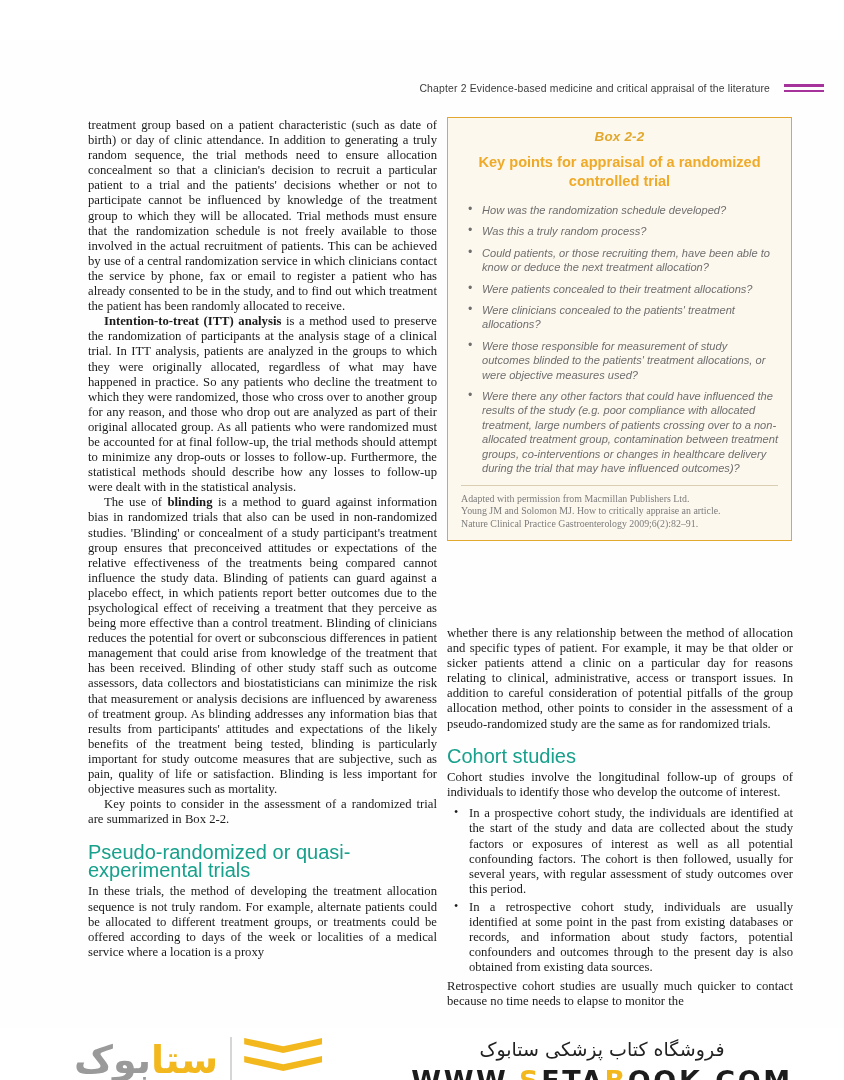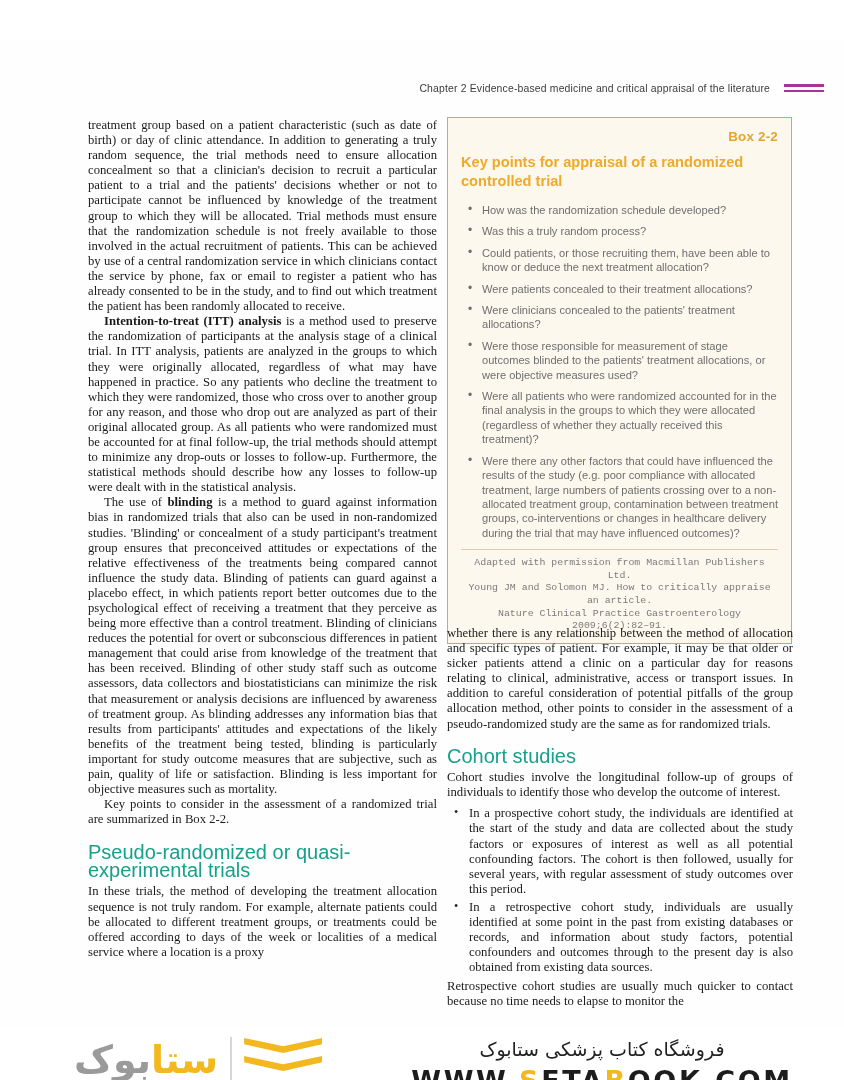--- a/index.html
+++ b/index.html
@@ -109,67 +109,69 @@
   .box {
     position: absolute;
     left: 447px; top: 77px;
     width: 345px;
     background: #fdf8ee;
     border: 1.3px solid #e2a830;
     padding: 11px 13px 10px 13px;
   }
   .box-number {
     font-family: "Liberation Sans", sans-serif;
-    text-align: right;
+    text-align: center;
     color: #e2a72c;
     font-size: 13.4px;
     font-weight: bold;
     letter-spacing: .2px;
     margin-bottom: 9px;
+    font-style: italic;
   }
   .box-title {
     font-family: "Liberation Sans", sans-serif;
+    text-align: center;
     color: #eeaa28;
     font-size: 14.6px;
     font-weight: bold;
     line-height: 18.5px;
     margin-bottom: 13px;
   }
   ul.box-list {
     list-style: none;
     margin: 0 0 9px 0;
     padding: 0;
     font-family: "Liberation Sans", sans-serif;
     font-size: 11.1px;
     line-height: 14.4px;
     color: #6e6e6e;
   }
   ul.box-list li {
     position: relative;
     padding-left: 21px;
     margin-bottom: 7px;
+    font-style: italic;
   }
   ul.box-list li::before {
     content: "•";
     position: absolute;
     left: 7px; top: -1px;
     font-size: 12px;
     color: #6e6e6e;
   }
   .box-rule {
     border: none;
     border-top: 1px solid #d9cdb2;
     margin: 2px 0 7px 0;
   }
   .box-credit {
-    font-family: Liberation Mono, monospace;
+    font-family: Liberation Serif, serif;
     font-size: 9.9px;
     line-height: 12.6px;
     color: #7b7b7b;
-    text-align: center;
   }
 
   
   .footer {
     position: absolute;
     left: 0; right: 0; bottom: 0;
     height: 92px;
     background: #ffffff;
     display: flex;
     align-items: center;
@@ -274,22 +276,21 @@
 
   <div class="box">
     <div class="box-number">Box 2-2</div>
     <div class="box-title">Key points for appraisal of a randomized controlled trial</div>
     <ul class="box-list">
       <li>How was the randomization schedule developed?</li>
       <li>Was this a truly random process?</li>
       <li>Could patients, or those recruiting them, have been able to know or deduce the next treatment allocation?</li>
       <li>Were patients concealed to their treatment allocations?</li>
       <li>Were clinicians concealed to the patients' treatment allocations?</li>
-      <li>Were those responsible for measurement of stage outcomes blinded to the patients' treatment allocations, or were objective measures used?</li>
-      <li>Were all patients who were randomized accounted for in the final analysis in the groups to which they were allocated (regardless of whether they actually received this treatment)?</li>
+      <li>Were those responsible for measurement of study outcomes blinded to the patients' treatment allocations, or were objective measures used?</li>
       <li>Were there any other factors that could have influenced the results of the study (e.g. poor compliance with allocated treatment, large numbers of patients crossing over to a non-allocated treatment group, contamination between treatment groups, co-interventions or changes in healthcare delivery during the trial that may have influenced outcomes)?</li>
     </ul>
     <hr class="box-rule">
     <div class="box-credit">
       <div>Adapted with permission from Macmillan Publishers Ltd.</div>
       <div>Young JM and Solomon MJ. How to critically appraise an article.</div>
       <div>Nature Clinical Practice Gastroenterology 2009;6(2):82–91.</div>
     </div>
   </div>
 

